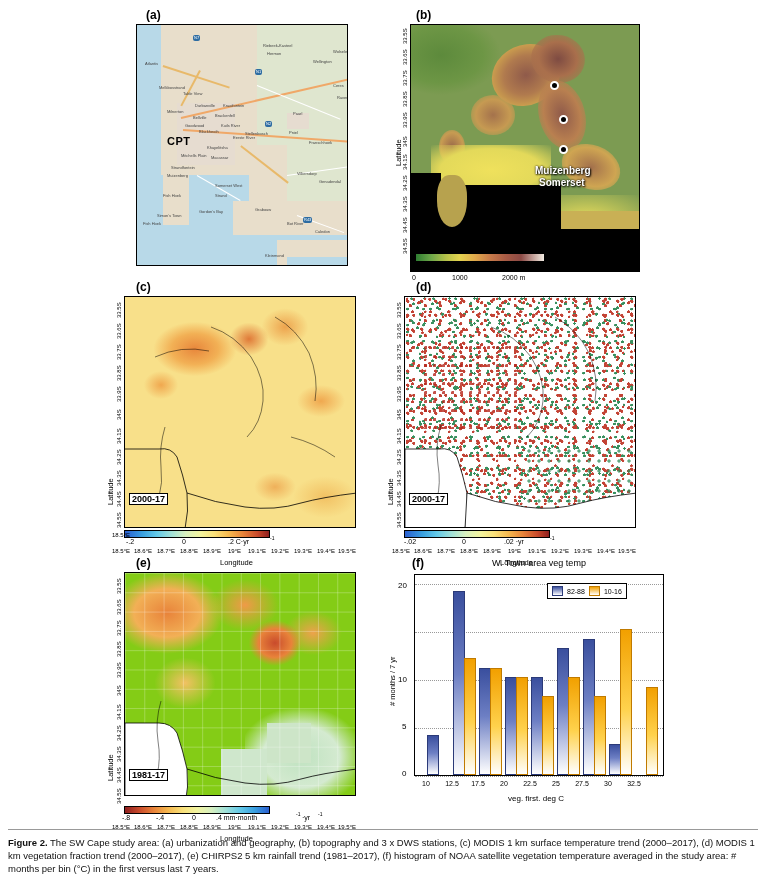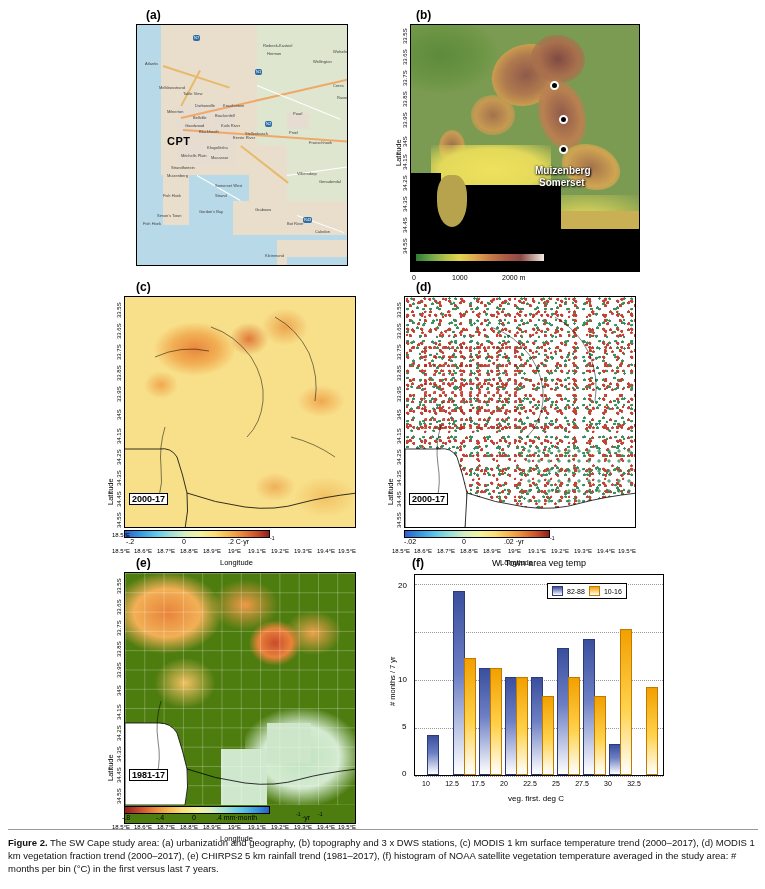--- a/index.html
+++ b/index.html
@@ -537,21 +537,21 @@
     <div class="tick-label-v" style="left:16px; top:80px;">33.7S</div>
     <div class="tick-label-v" style="left:16px; top:101px;">33.8S</div>
     <div class="tick-label-v" style="left:16px; top:122px;">33.9S</div>
     <div class="tick-label-v" style="left:16px; top:140px;">34S</div>
     <div class="tick-label-v" style="left:16px; top:164px;">34.1S</div>
     <div class="tick-label-v" style="left:16px; top:185px;">34.2S</div>
     <div class="tick-label-v" style="left:16px; top:206px;">34.3S</div>
     <div class="tick-label-v" style="left:16px; top:227px;">34.4S</div>
     <div class="tick-label-v" style="left:16px; top:248px;">34.5S</div>
 
-    <div class="map-box" style="left:24px; top:16px; width:232px; height:252px; background:#4d7c0f;padding-left:14px;">
+    <div class="map-box" style="left:24px; top:16px; width:232px; height:224px; background:#84cc16;padding-left:14px;">
 
       <div style="position:absolute;left:0;top:0;width:232px;height:232px;background:
         linear-gradient(to bottom,
           rgba(0,0,0,0) 0, rgba(0,0,0,0) 100%),
         radial-gradient(ellipse 66px 48px at 42px 40px, #e8833a 0%, #f2b056 50%, rgba(246,231,200,0) 85%),
         radial-gradient(ellipse 40px 30px at 120px 32px, #ef9a48 0%, rgba(246,231,200,0) 85%),
         radial-gradient(ellipse 30px 26px at 150px 70px, #c94b2c 0%, #e8833a 55%, rgba(246,231,200,0) 88%),
         radial-gradient(ellipse 34px 26px at 188px 60px, #eda24c 0%, rgba(246,231,200,0) 85%),
         radial-gradient(ellipse 36px 30px at 60px 110px, #f2c163 0%, rgba(246,231,200,0) 85%);
         image-rendering: pixelated;"></div>

